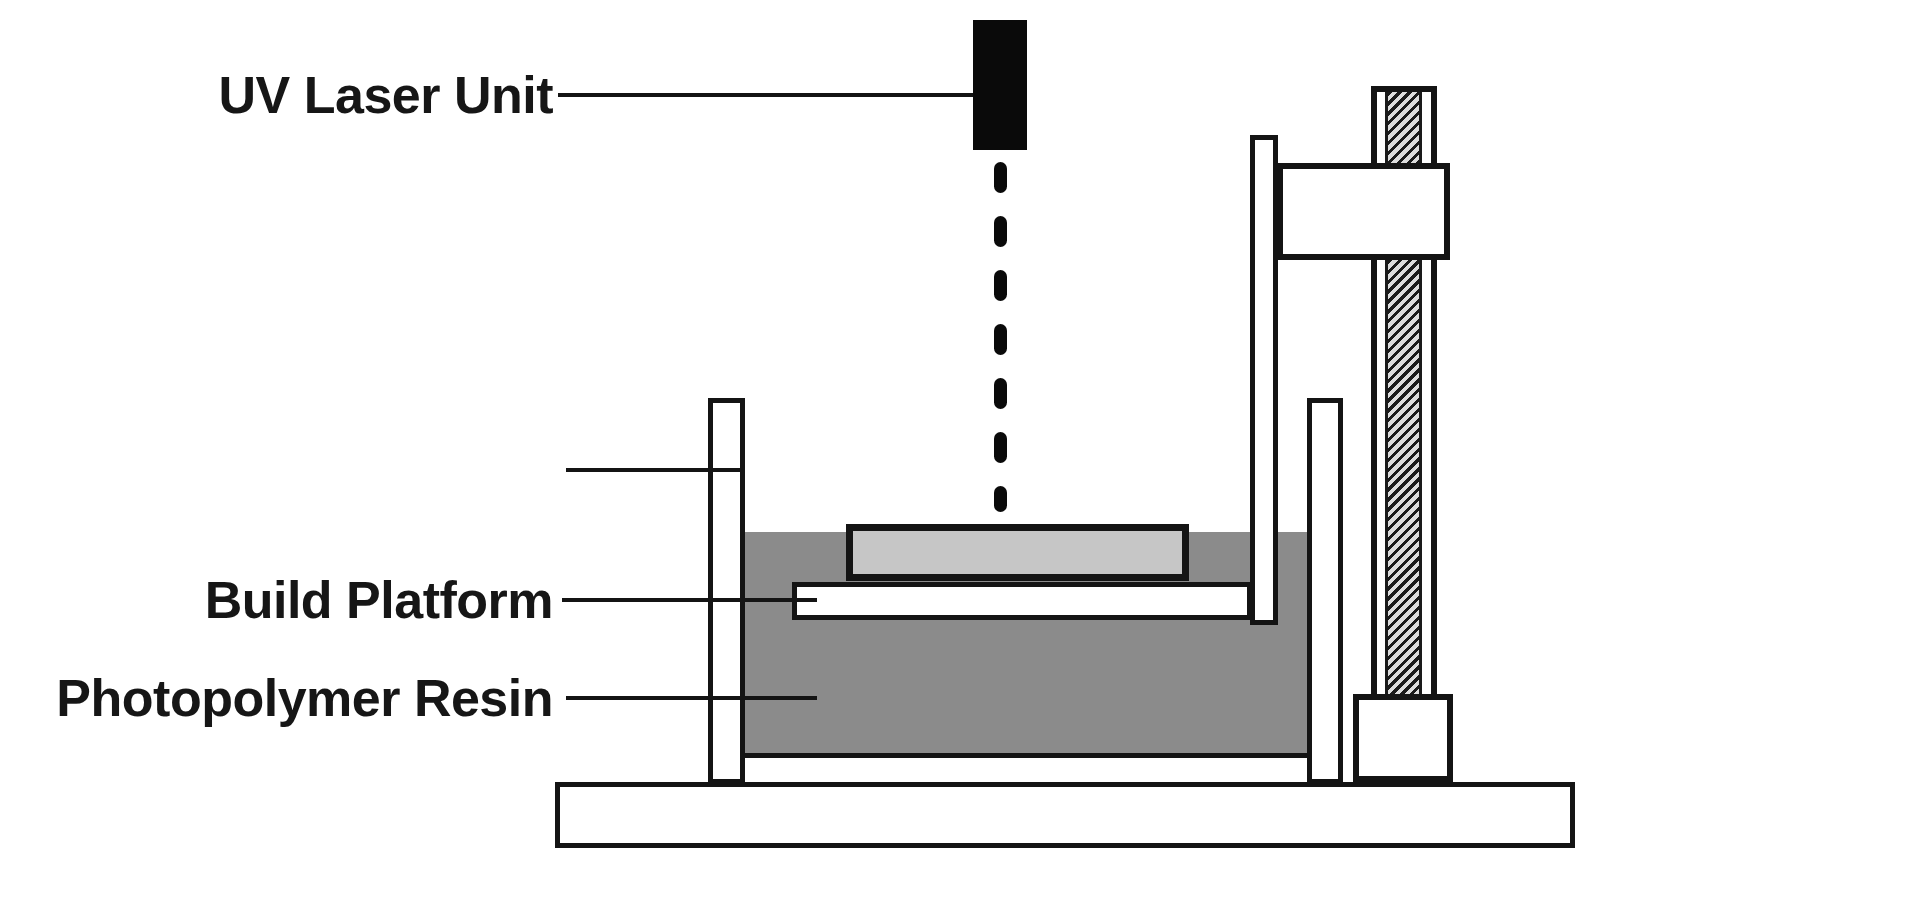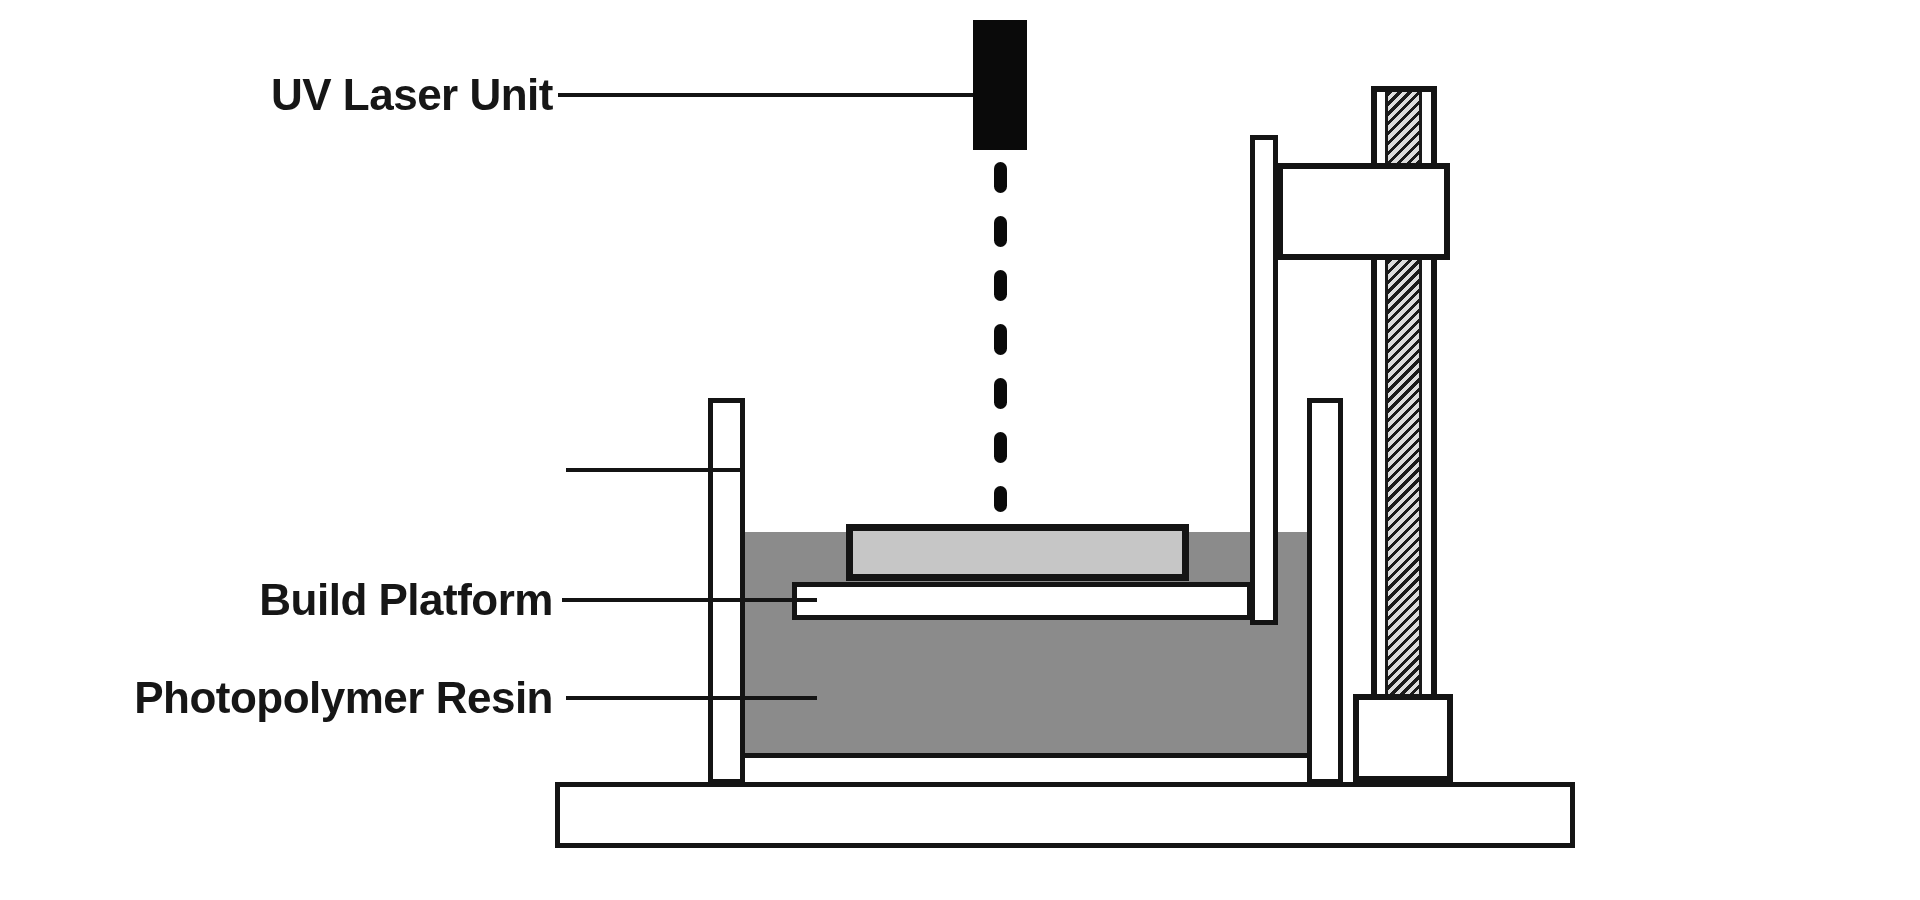--- a/index.html
+++ b/index.html
@@ -11,21 +11,21 @@
   }
   html,body{margin:0;padding:0;background:var(--background);}
   #stage{
     position:relative;width:1920px;height:900px;background:var(--background);
     overflow:hidden;font-family:"Liberation Sans",sans-serif;
   }
   .abs{position:absolute;box-sizing:border-box;}
   .part{background:#ffffff;border:5px solid var(--line);}
   .label{
     position:absolute;transform:translateY(-50%);
-    font-weight:bold;font-size:44px;color:#161616;white-space:nowrap;
+    font-weight:bold;font-size:52px;color:#161616;white-space:nowrap;
     letter-spacing:-0.5px;
   }
   .leader{position:absolute;height:4px;background:var(--line);}
   .dash{
     position:absolute;left:0;width:13px;height:31px;border-radius:7px;
     background:var(--laser);
   }
   #laser-unit{background:var(--laser);}
   #resin-body{
     background:var(--resin);

